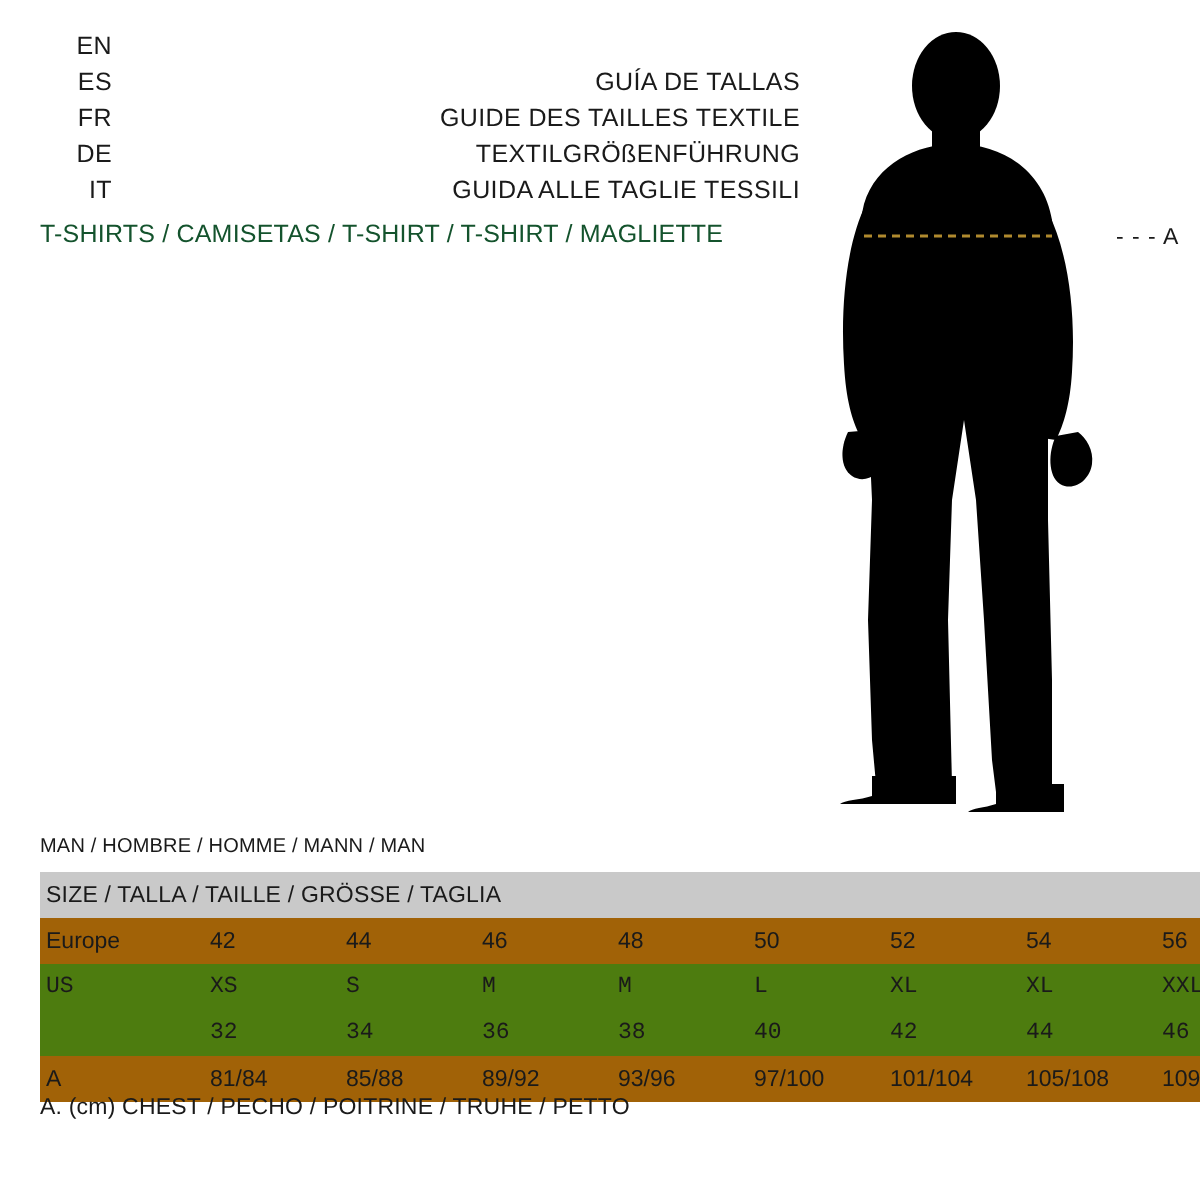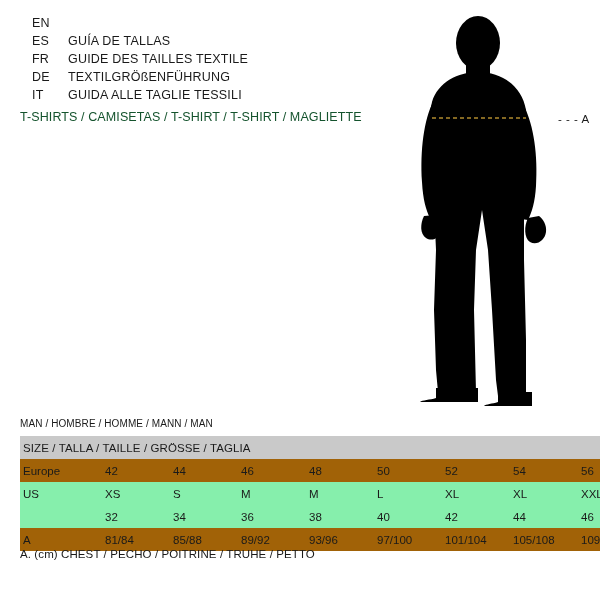--- a/index.html
+++ b/index.html
@@ -17,23 +17,24 @@
   }
   .page {
     position: relative;
     width: 600px;
     height: 600px;
   }
 
   
   .lang-block {
     position: absolute;
-    left: 32px;
+    left: 20px;
     top: 16px;
     width: 380px;
+    text-align: right;
   }
   .lang-row {
     display: flex;
     align-items: baseline;
     height: 18px;
     font-size: 12.5px;
     letter-spacing: 0.2px;
   }
   .lang-code {
     width: 36px;
@@ -106,21 +107,22 @@
     color: #1a1a1a;
     height: 17px;
     vertical-align: middle;
   }
   tr.header-row td {
     background: #c9c9c9;
     font-size: 11.5px;
     letter-spacing: 0.1px;
   }
   tr.shade td {
-    background: #86efac;
+    background: #4d7c0f;
+    font-family: Liberation Mono, monospace;
   }
   tr.plain td {
     background: #a16207;
   }
   .col-label { width: 82px; }
   .col-v { width: 68px; }
 
   .footnote {
     position: absolute;
     left: 20px;

